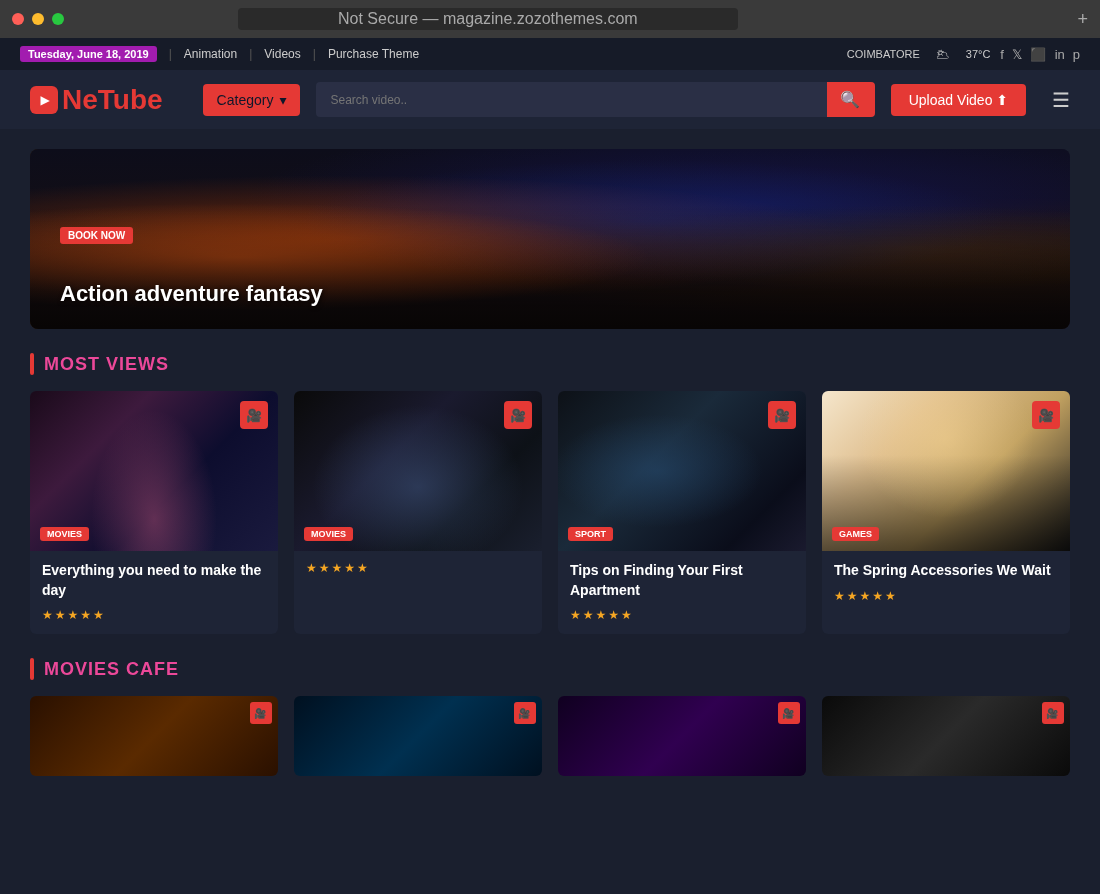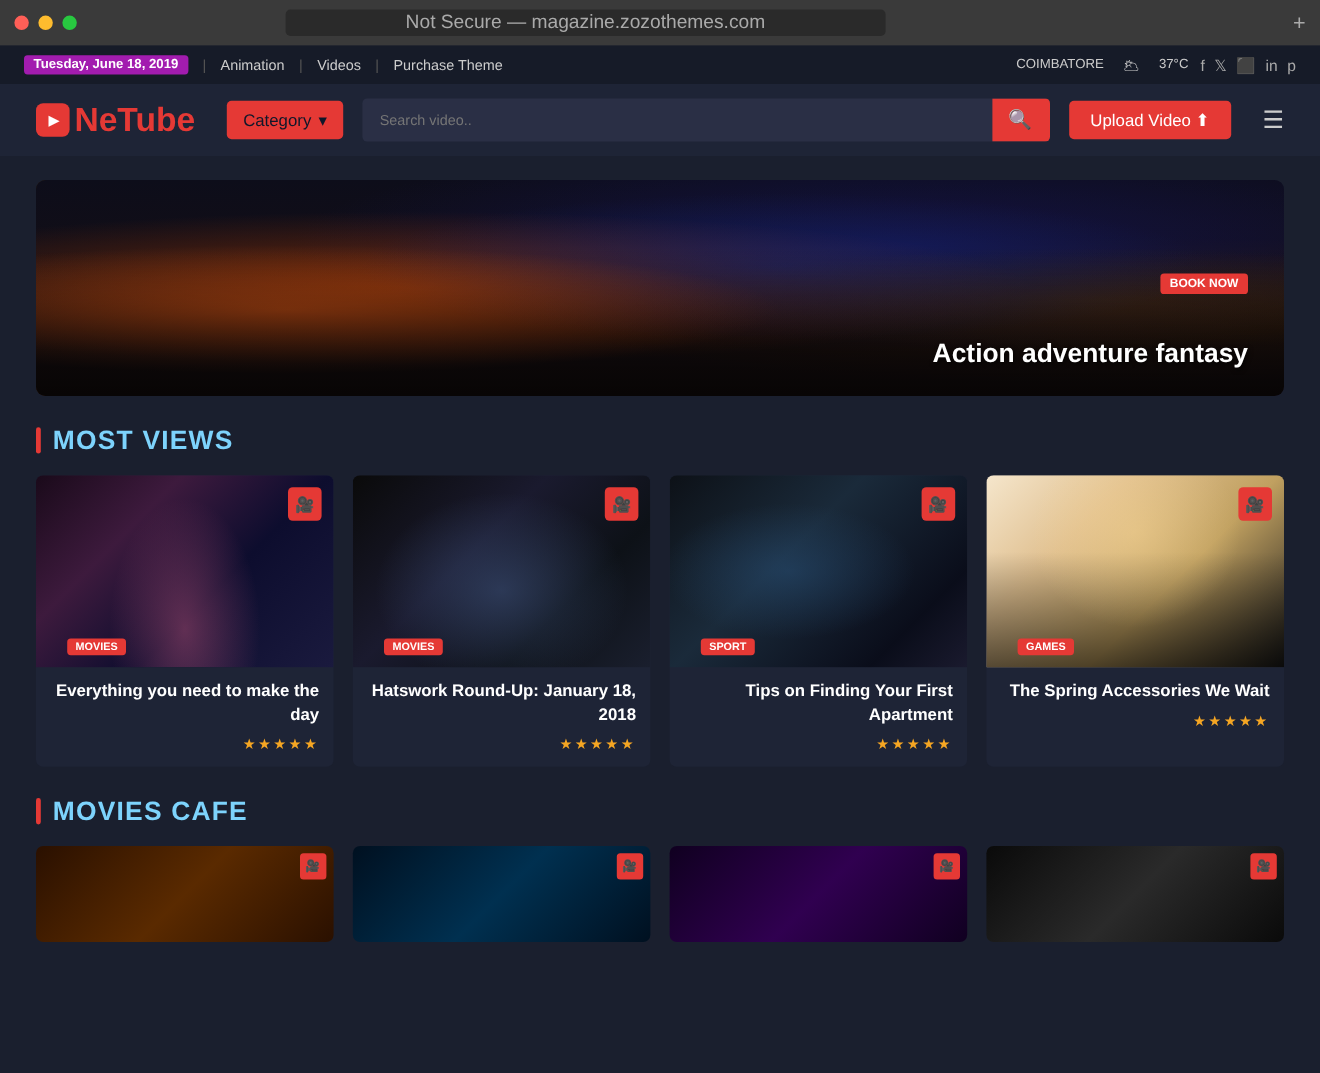--- a/index.html
+++ b/index.html
@@ -100,21 +100,21 @@
       padding: 12px 30px;
       display: flex;
       align-items: center;
       gap: 16px;
     }
     .logo {
       display: flex;
       align-items: center;
       gap: 4px;
       text-decoration: none;
-      margin-right: 10px;
+      margin-right: 24px;
     }
     .logo-icon {
       width: 28px; height: 28px;
       background: #e53935;
       border-radius: 6px;
       display: flex;
       align-items: center;
       justify-content: center;
     }
     .logo-icon::after {
@@ -187,21 +187,20 @@
       color: #ccc;
       font-size: 20px;
       cursor: pointer;
       margin-left: 10px;
     }
 
     
     .main {
       padding: 0 30px;
       background: #1a1f2e;
-      text-align: right;
     }
 
     
     .hero {
       margin: 20px 0;
       border-radius: 8px;
       overflow: hidden;
       position: relative;
       height: 180px;
       background: linear-gradient(135deg, #2a1a0a 0%, #3d2010 20%, #1a1a2e 50%, #0d1117 70%, #1a1a3e 100%);
@@ -249,22 +248,22 @@
       gap: 10px;
       margin: 24px 0 16px 0;
     }
     .section-bar {
       width: 4px;
       height: 22px;
       background: #e53935;
       border-radius: 2px;
     }
     .section-title {
-      color: #7dd3fc;
-      font-size: 22px;
+      color: #ec4899;
+      font-size: 18px;
       font-weight: bold;
       text-transform: uppercase;
       letter-spacing: 1px;
     }
 
     
     .video-grid {
       display: grid;
       grid-template-columns: repeat(4, 1fr);
       gap: 16px;
@@ -291,21 +290,21 @@
       height: 28px;
       border-radius: 4px;
       display: flex;
       align-items: center;
       justify-content: center;
       font-size: 13px;
     }
     .video-category-badge {
       position: absolute;
       bottom: 10px;
-      left: 26px;
+      left: 10px;
       background: #e53935;
       color: white;
       font-size: 9px;
       font-weight: bold;
       padding: 2px 7px;
       border-radius: 3px;
       text-transform: uppercase;
     }
     .video-info {
       padding: 10px 12px 12px;
@@ -520,21 +519,20 @@
 
     <div class="video-card">
       <div class="video-thumb thumb-2">
         <div class="thumb-figure">
           <div class="figure-shape"></div>
         </div>
         <div class="video-icon-badge">🎥</div>
         <div class="video-category-badge">MOVIES</div>
       </div>
       <div class="video-info">
-        <div class="video-title">Hatswork Round-Up: January 18, 2018</div>
         <div class="video-stars">
           <span>★★★★★</span>
         </div>
       </div>
     </div>
 
     <div class="video-card">
       <div class="video-thumb thumb-3">
         <div class="thumb-figure">
           <div class="figure-shape"></div>

